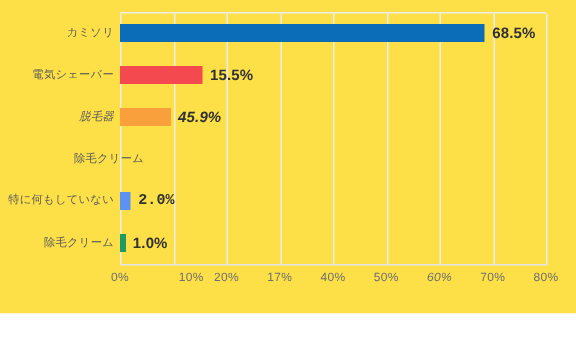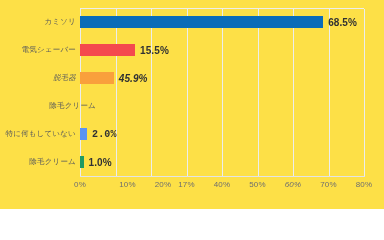--- a/index.html
+++ b/index.html
@@ -178,21 +178,21 @@
         <div class="bar-wrap">
           <div class="bar" style="width: 3.55px; background: rgb(31, 154, 99);"></div>
           <div class="bar-value">1.0%</div>
         </div>
       </div>
     </div>
 
   <div class="xticks" id="xticks">
       <div class="xtick" style="left: 80px;">0%</div>
       <div class="xtick" style="left: 115.5px; margin-left: 12px;">10%</div>
-      <div class="xtick" style="left: 151px; padding-left: 24px;">20%</div>
+      <div class="xtick" style="left: 151px;">20%</div>
       <div class="xtick" style="left: 186.5px;">17%</div>
       <div class="xtick" style="left: 222px; text-align: center;">40%</div>
       <div class="xtick" style="left: 257.5px;">50%</div>
       <div class="xtick" style="left: 293px; font-style: italic;">60%</div>
       <div class="xtick" style="left: 328.5px;">70%</div>
       <div class="xtick" style="left: 364px;">80%</div>
     </div>
 
 </div>
 

